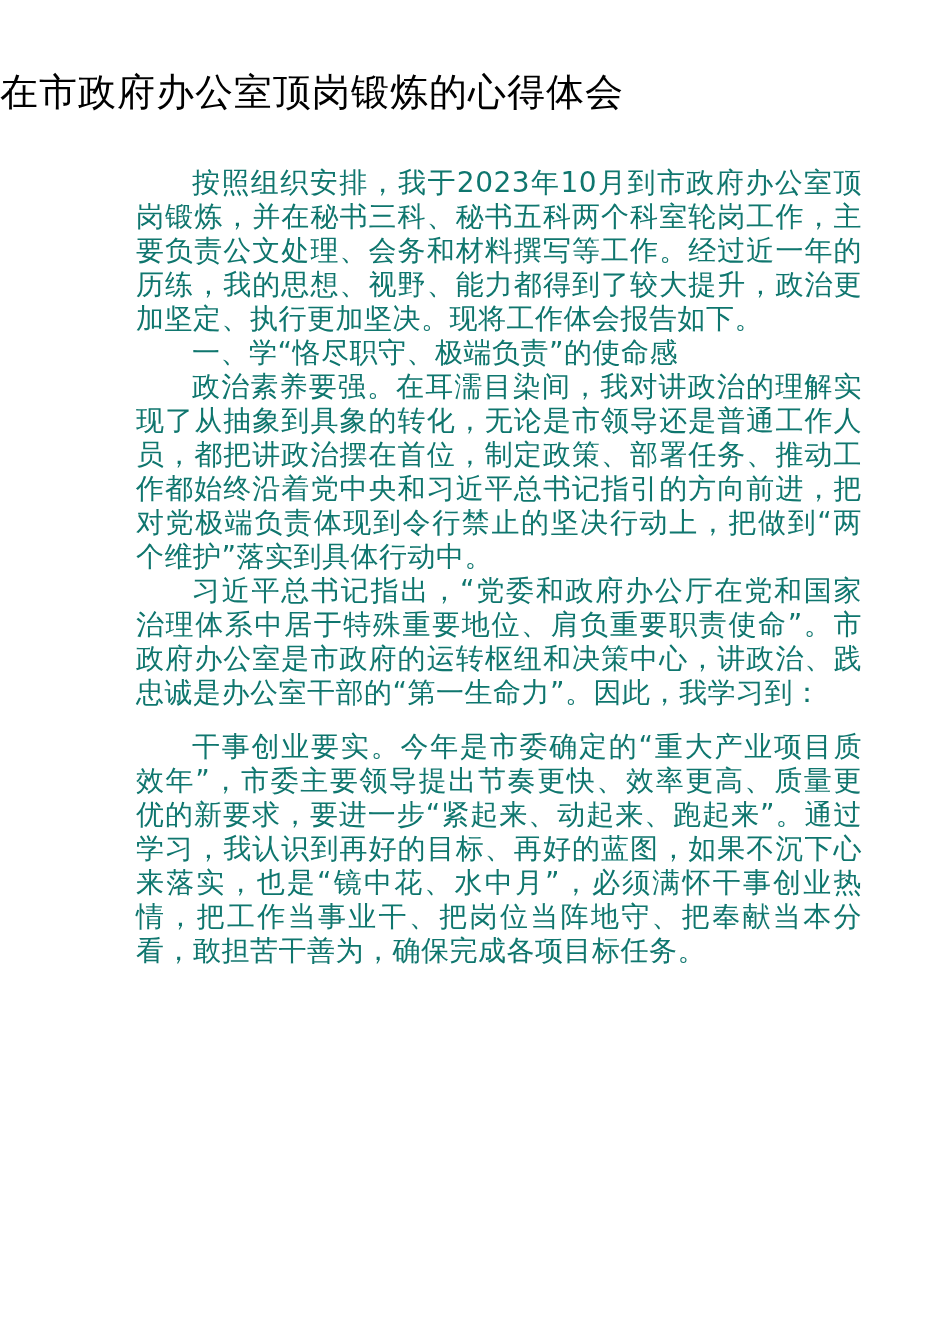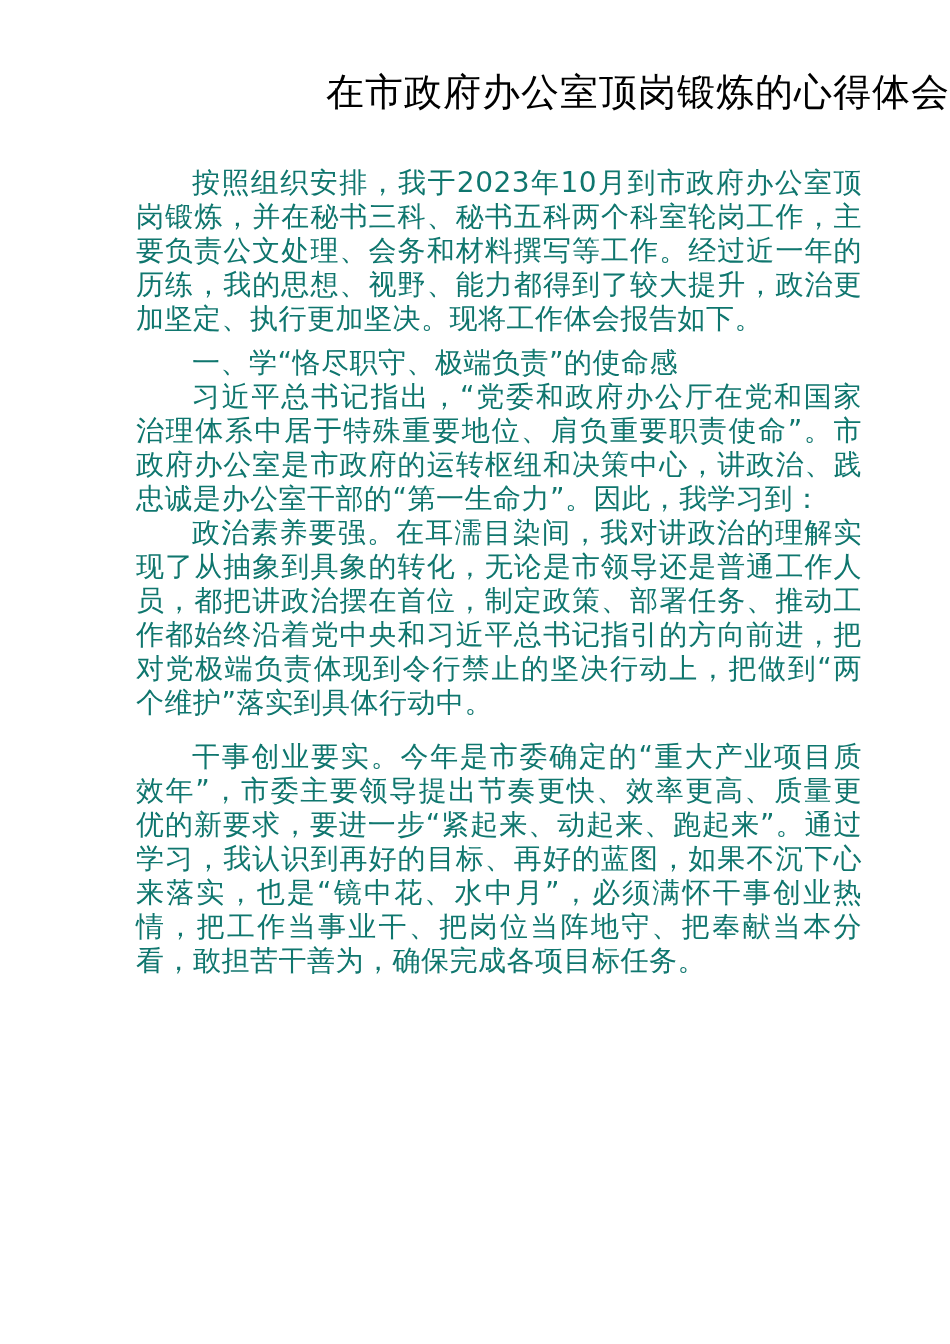--- a/index.html
+++ b/index.html
@@ -22,21 +22,21 @@
     padding-top: 82px;
     text-align: center;
     font-size: 21px;
     line-height: 24px;
     letter-spacing: 0.5px;
     color: #e33b2e;
     white-space: nowrap;
   }
   .doc-title {
     margin: 64px 0 0 0;
-    text-align: right;
+    text-align: left;
     font-size: 38px;
     line-height: 56px;
     font-weight: 400;
     letter-spacing: 1px;
     color: #000000;
   }
   .doc-body {
     margin-top: 46px;
     padding: 0 88px 0 136px;
   }
@@ -47,32 +47,32 @@
     text-align: justify;
     text-indent: 2em;
     letter-spacing: 0.5px;
     word-break: break-all;
     color: #0f766e;
   }
   .doc-body p.spaced {
     margin-top: 20px;
   }
   .doc-body p.heading {
-    margin-top: 10px;
+    margin-top: 0;
   }
 </style>
 </head>
 <body>
 
 <div class="page">
 
 
   <h1 class="doc-title">在市政府办公室顶岗锻炼的心得体会</h1>
 
   <div class="doc-body">
       <p>按照组织安排，我于2023年10月到市政府办公室顶岗锻炼，并在秘书三科、秘书五科两个科室轮岗工作，主要负责公文处理、会务和材料撰写等工作。经过近一年的历练，我的思想、视野、能力都得到了较大提升，政治更加坚定、执行更加坚决。现将工作体会报告如下。</p>
       <p class="heading">一、学“恪尽职守、极端负责”的使命感</p>
+      <p>政治素养要强。在耳濡目染间，我对讲政治的理解实现了从抽象到具象的转化，无论是市领导还是普通工作人员，都把讲政治摆在首位，制定政策、部署任务、推动工作都始终沿着党中央和习近平总书记指引的方向前进，把对党极端负责体现到令行禁止的坚决行动上，把做到“两个维护”落实到具体行动中。</p>
       <p>习近平总书记指出，“党委和政府办公厅在党和国家治理体系中居于特殊重要地位、肩负重要职责使命”。市政府办公室是市政府的运转枢纽和决策中心，讲政治、践忠诚是办公室干部的“第一生命力”。因此，我学习到：</p>
-      <p>政治素养要强。在耳濡目染间，我对讲政治的理解实现了从抽象到具象的转化，无论是市领导还是普通工作人员，都把讲政治摆在首位，制定政策、部署任务、推动工作都始终沿着党中央和习近平总书记指引的方向前进，把对党极端负责体现到令行禁止的坚决行动上，把做到“两个维护”落实到具体行动中。</p>
       <p class="spaced">干事创业要实。今年是市委确定的“重大产业项目质效年”，市委主要领导提出节奏更快、效率更高、质量更优的新要求，要进一步“紧起来、动起来、跑起来”。通过学习，我认识到再好的目标、再好的蓝图，如果不沉下心来落实，也是“镜中花、水中月”，必须满怀干事创业热情，把工作当事业干、把岗位当阵地守、把奉献当本分看，敢担苦干善为，确保完成各项目标任务。</p>
     </div>
 
 </div>
 
 </body></html>

